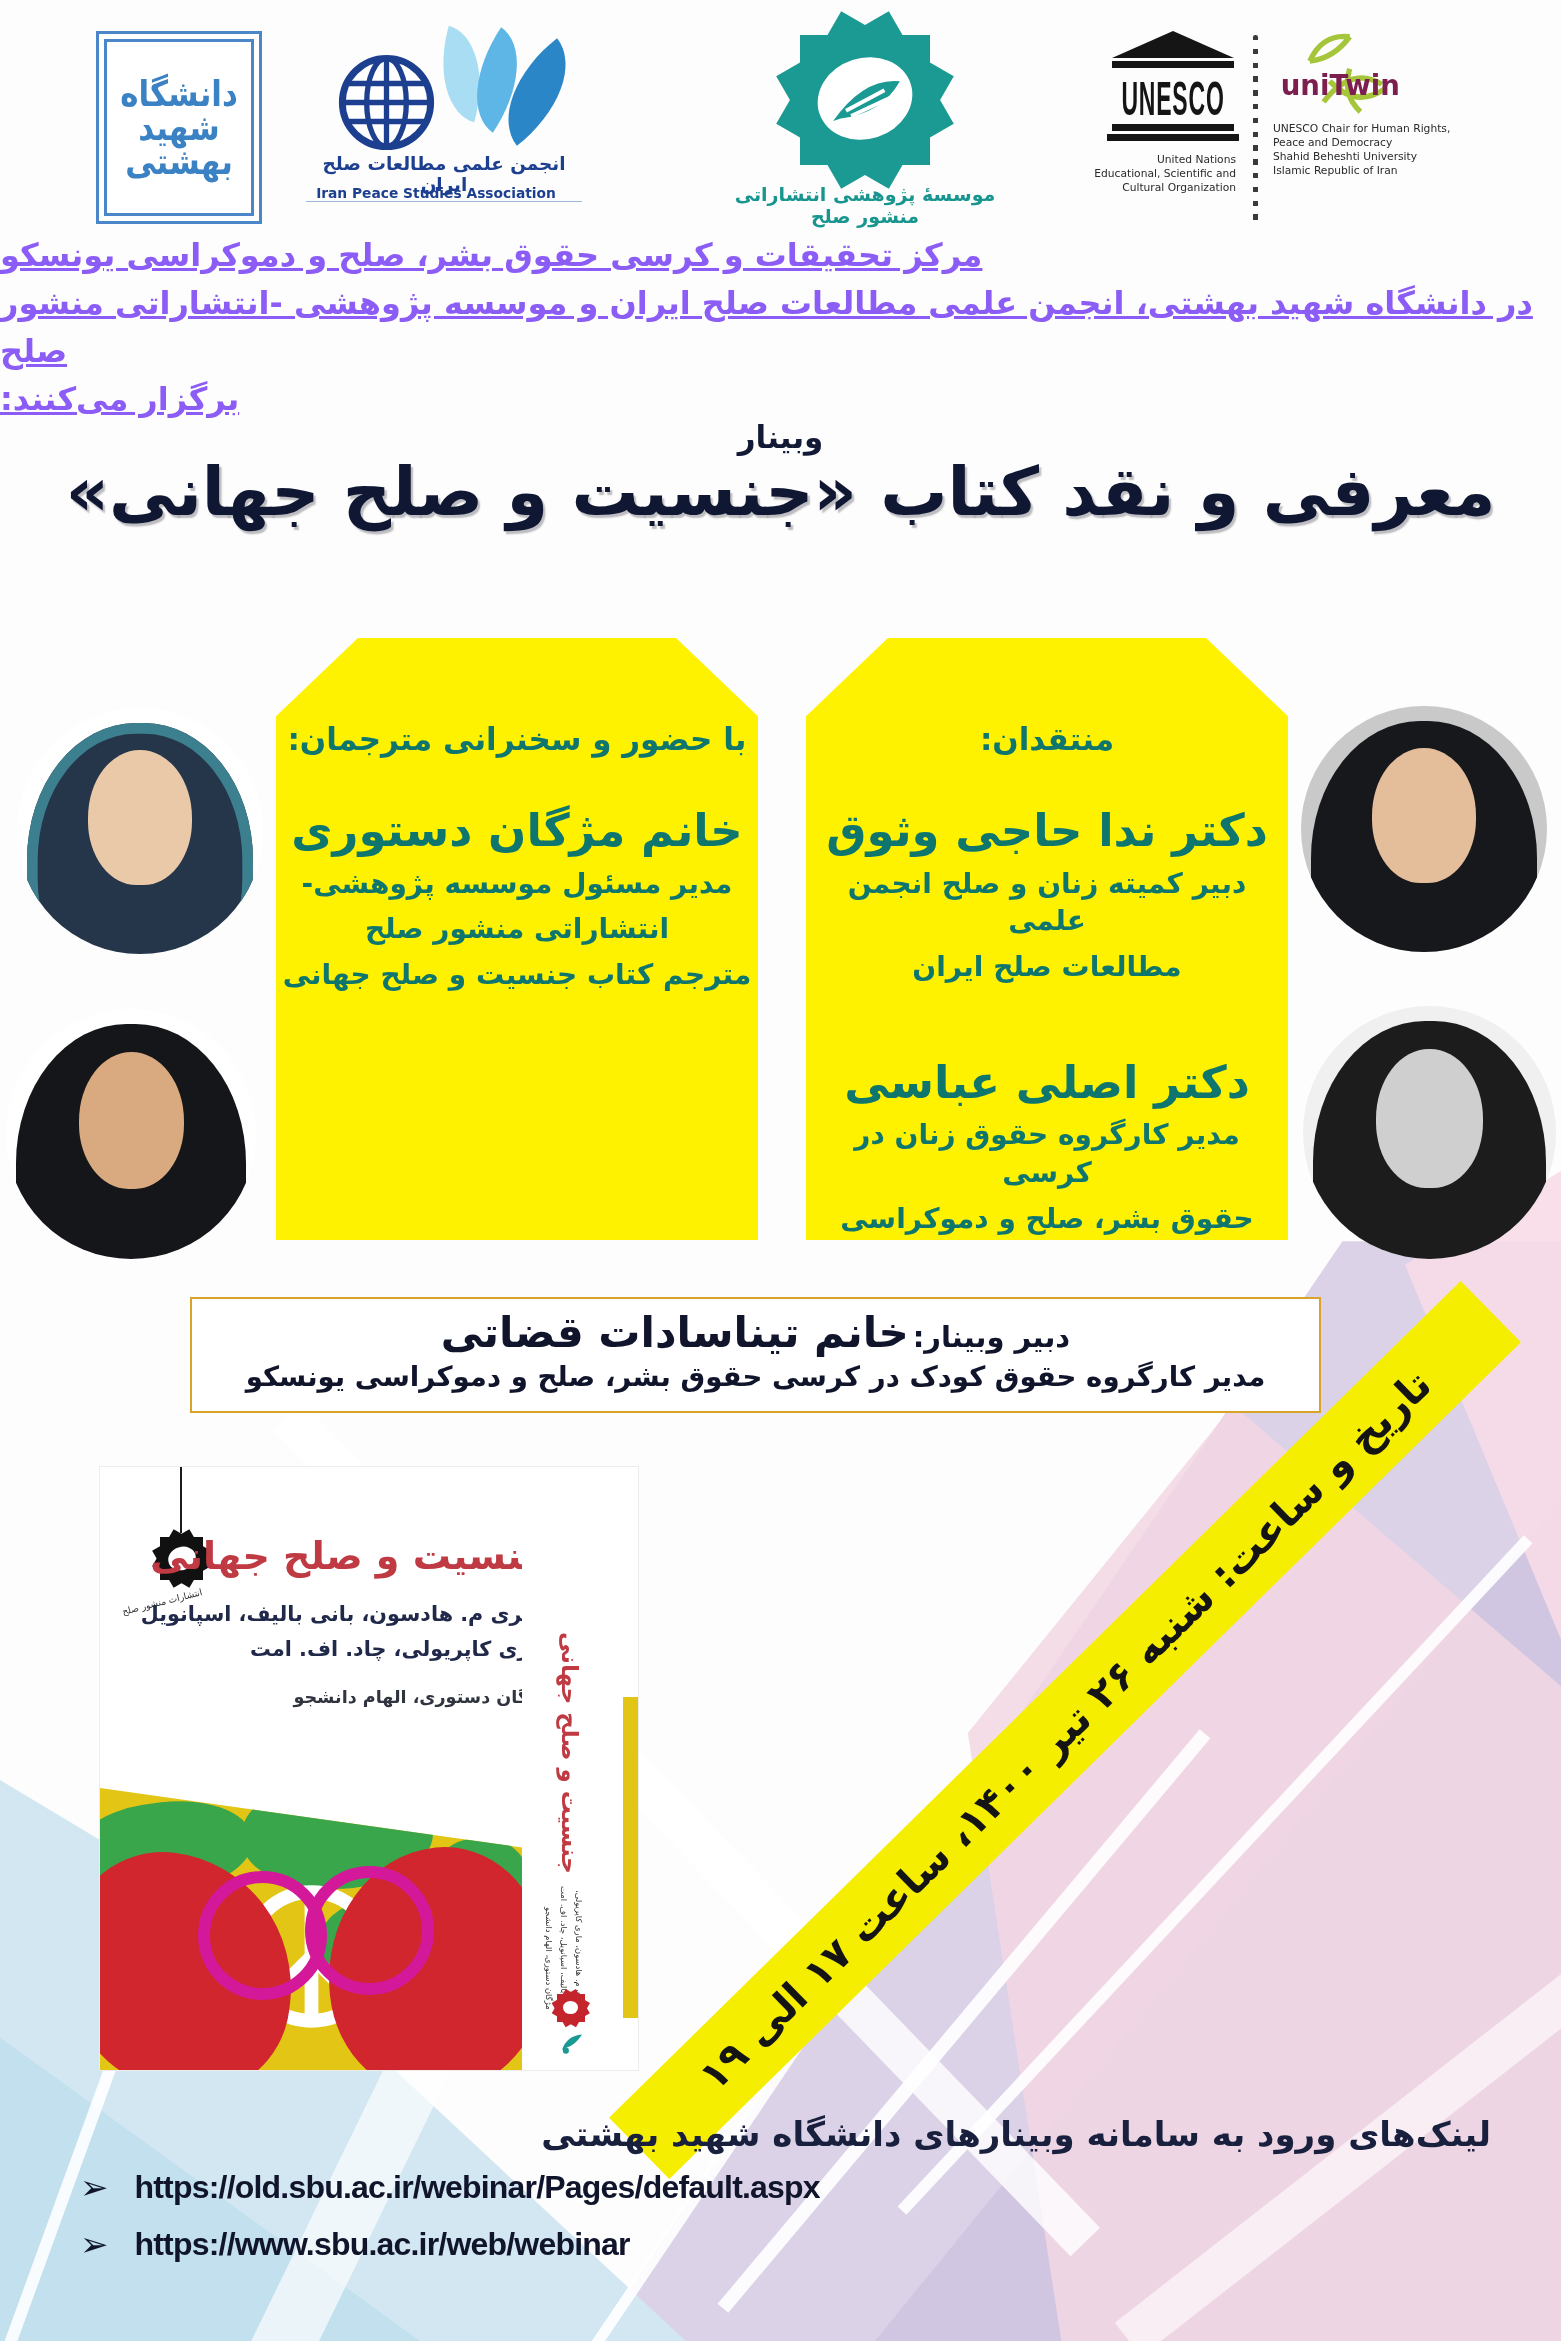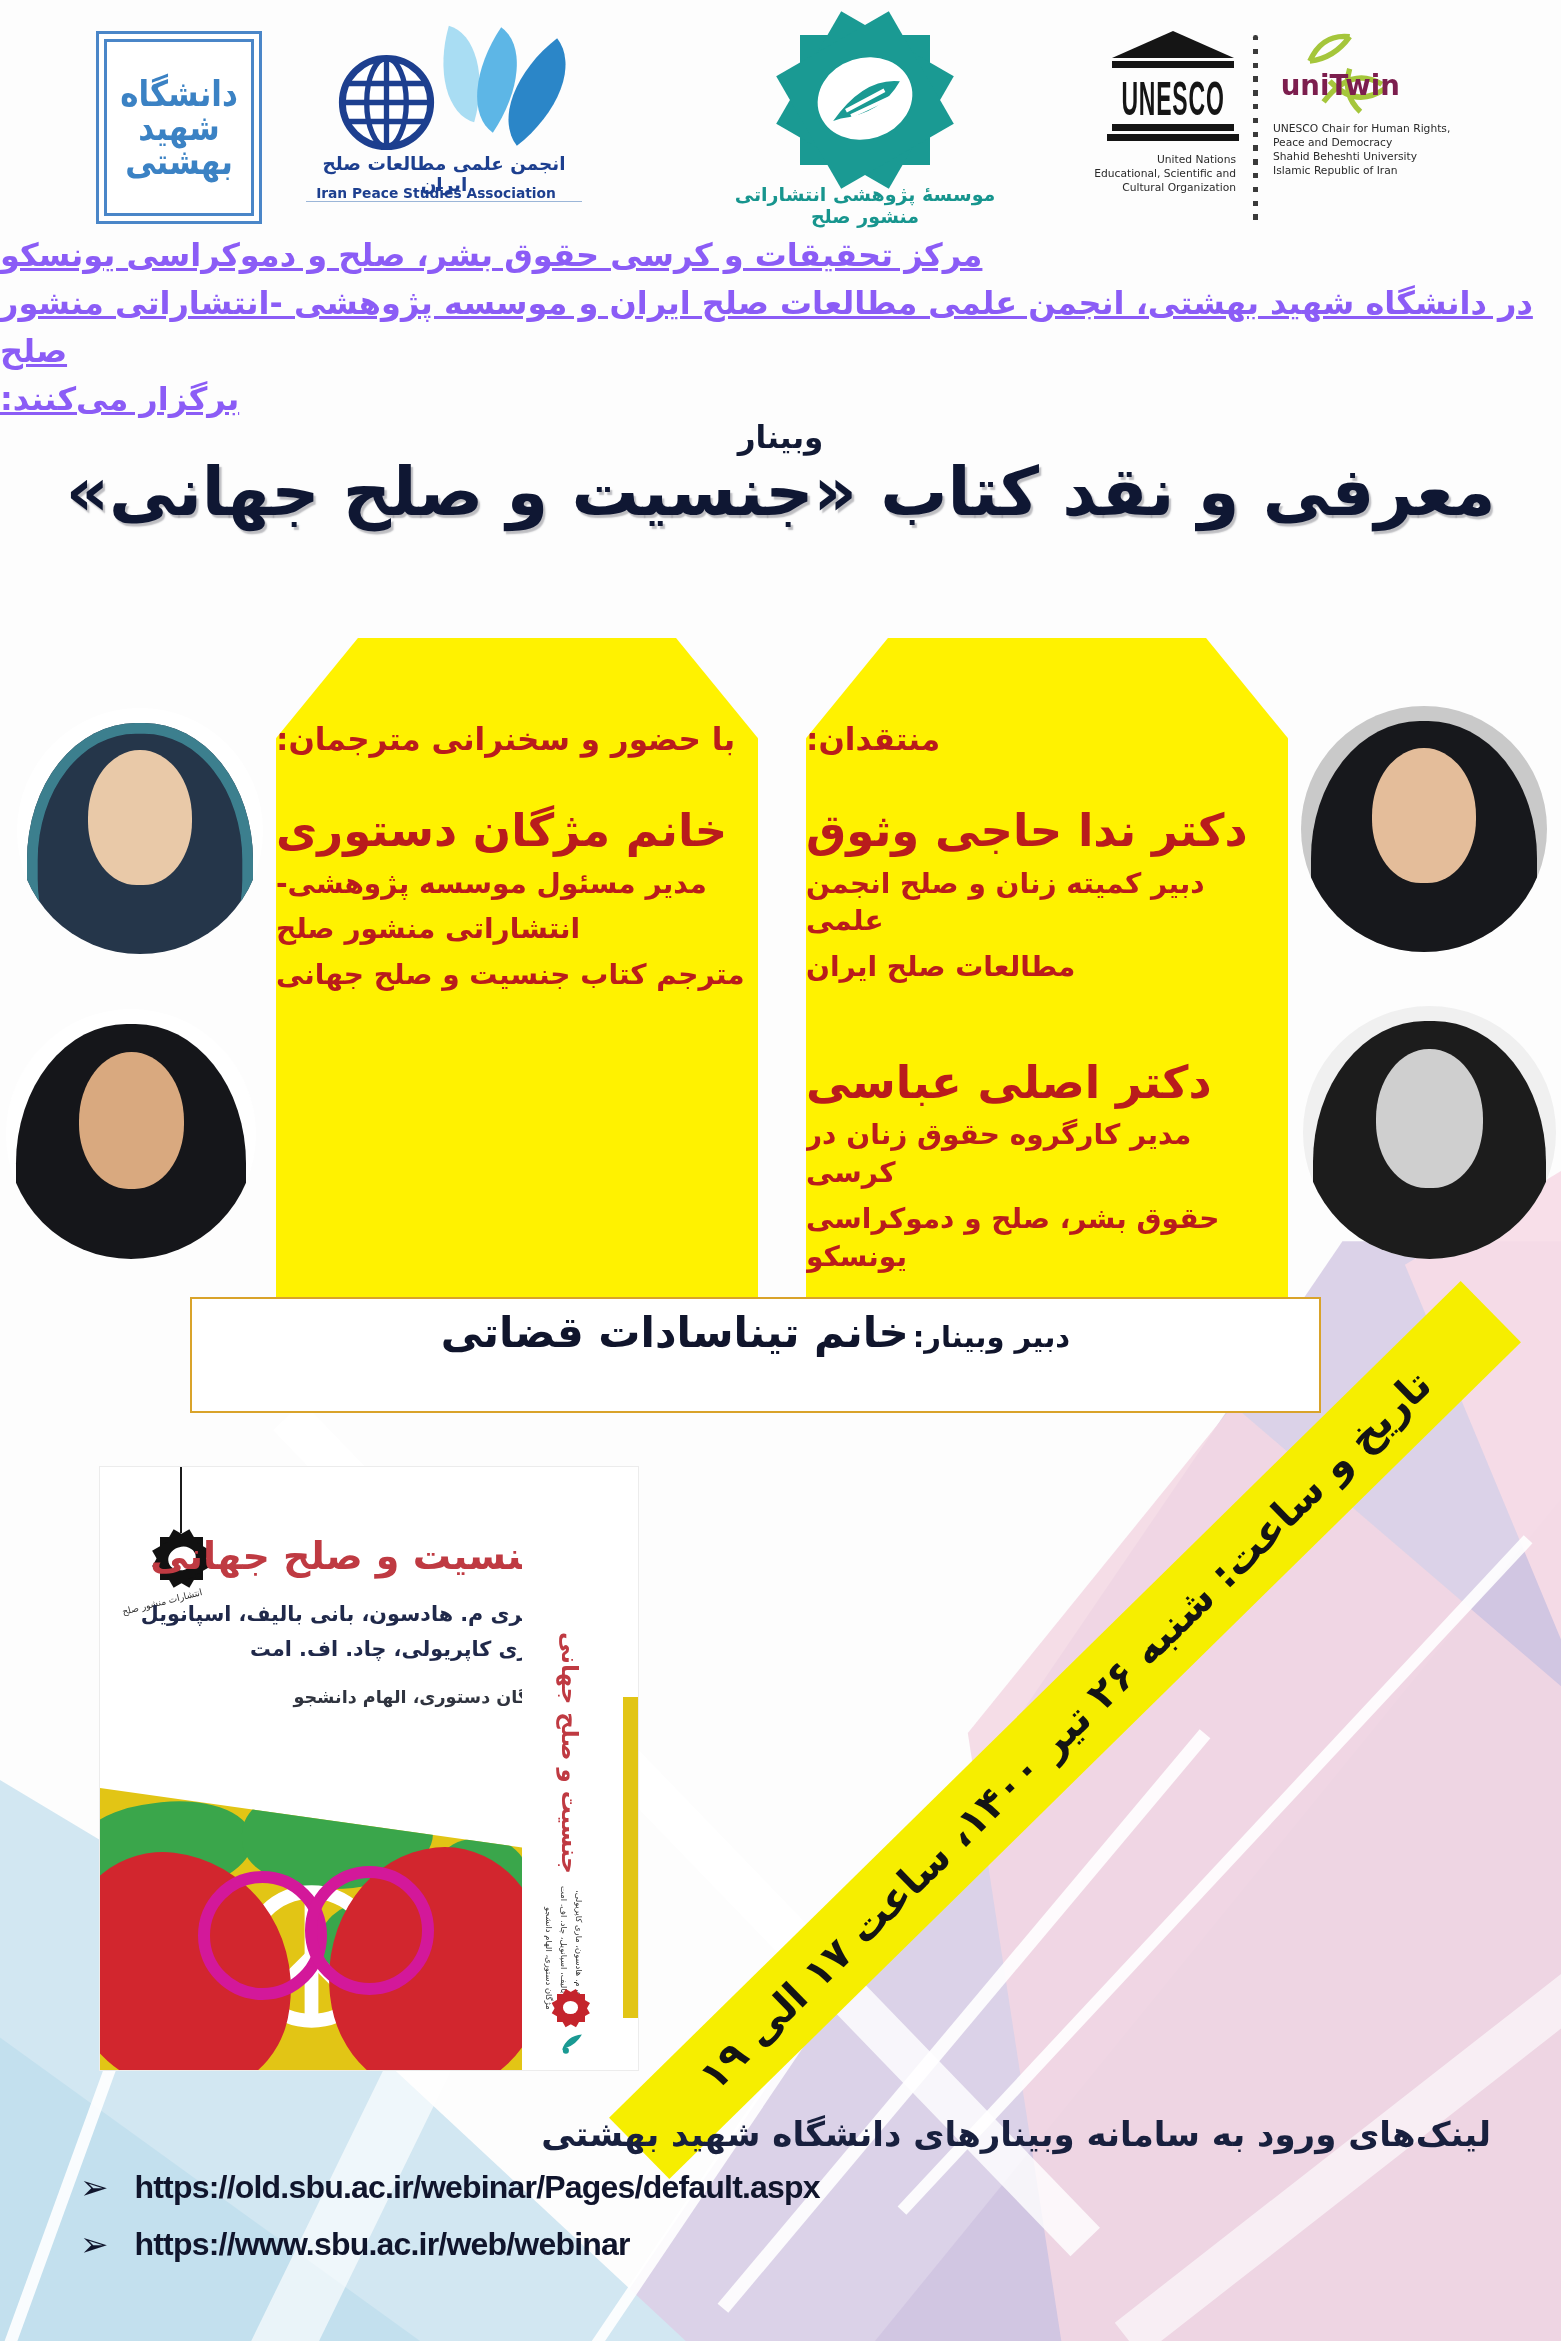--- a/index.html
+++ b/index.html
@@ -83,23 +83,23 @@
   .p2 .scarf { background:#15161a; }
   .p2 .face { background:#d9a97f; }
   .p3 { left:1301px; top:706px; width:246px; height:246px; background:#c9c9c9; }
   .p3 .scarf { background:#17181c; }
   .p3 .face { background:#e4bd9a; }
   .p4 { left:1303px; top:1006px; width:253px; height:253px; background:#f0f0f0; }
   .p4 .scarf { background:#1c1c1c; }
   .p4 .face { background:#cfcfcf; }
 
   
-  .ybox { position:absolute; top:638px; width:482px; height:772px; background:#fff200; z-index:1;
+  .ybox { position:absolute; top:638px; width:482px; height:602px; background:#fff200; z-index:1;
           clip-path:polygon(0 13%, 17% 0, 83% 0, 100% 13%, 100% 100%, 0 100%);
-          direction:rtl; text-align:left; color:#b91c1c; }
+          direction:rtl; text-align:center; color:#0f766e; }
   .ybox-left  { left:276px; }
   .ybox-right { left:806px; }
   .ybox .heading { font-size:31px; font-weight:800; margin-top:83px; }
   .ybox .name { font-size:45px; font-weight:800; margin-top:47px; }
   .ybox .role { font-size:28px; font-weight:800; line-height:1.35; margin-top:7.7px; }
   .ybox .name.second { margin-top:70px; }
 
   
   .modbox { position:absolute; left:190px; top:1297px; width:1131px; height:116px; background:#fff; border:2.3px solid #d9a32a; z-index:2; text-align:center; direction:rtl; color:#10152c; }
   .modbox .line1 { margin-top:9.2px; }
@@ -285,20 +285,21 @@
     <div class="name second">دکتر اصلی عباسی</div>
     <div class="role">مدیر کارگروه حقوق زنان در کرسی</div>
     <div class="role">حقوق بشر، صلح و دموکراسی یونسکو</div>
   </div>
 
   <div class="modbox">
     <div class="line1">
       <span class="prefix">دبیر وبینار:</span>
       <span class="name">خانم تیناسادات قضاتی</span>
     </div>
+    <div class="role">مدیر کارگروه حقوق کودک در کرسی حقوق بشر، صلح و دموکراسی یونسکو</div>
   </div>
 
   <div class="book">
     <div class="pub-line"></div>
     <span class="burst pub-burst"><span class="sq"></span><span class="core"></span></span>
     <div class="pub-text">انتشارات منشور صلح</div>
     <div class="bk-title">جنسیت و صلح جهانی</div>
     <div class="bk-a1">والری م. هادسون، بانی بالیف، اسپانویل</div>
     <div class="bk-a2">ماری کاپریولی، چاد. اف. امت</div>
     <div class="bk-tr">مژگان دستوری، الهام دانشجو</div>

